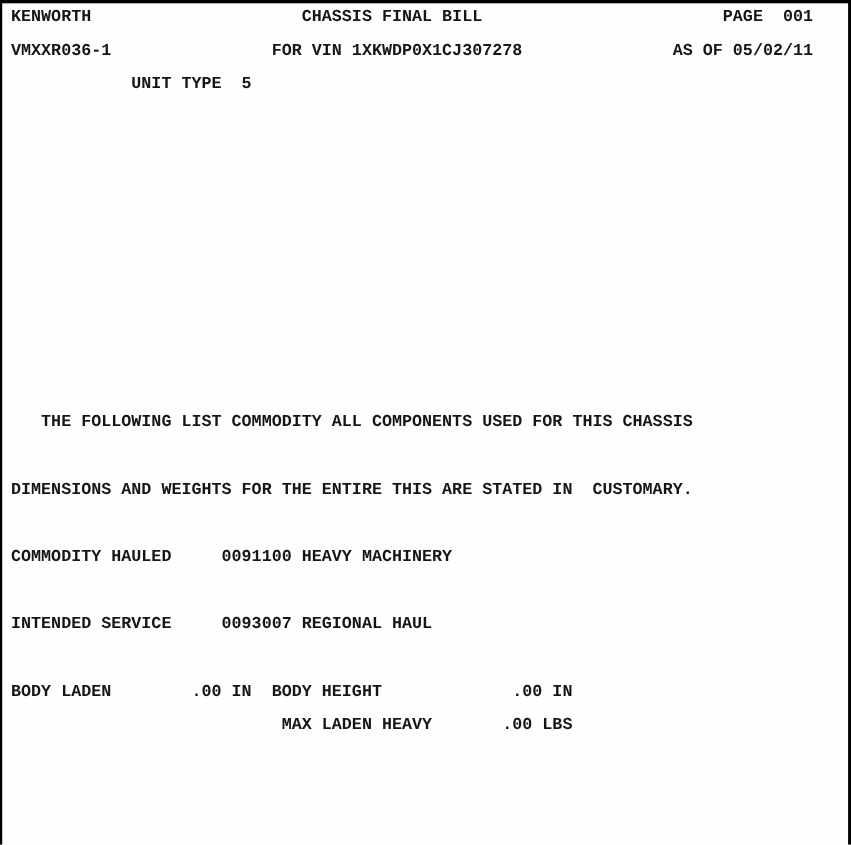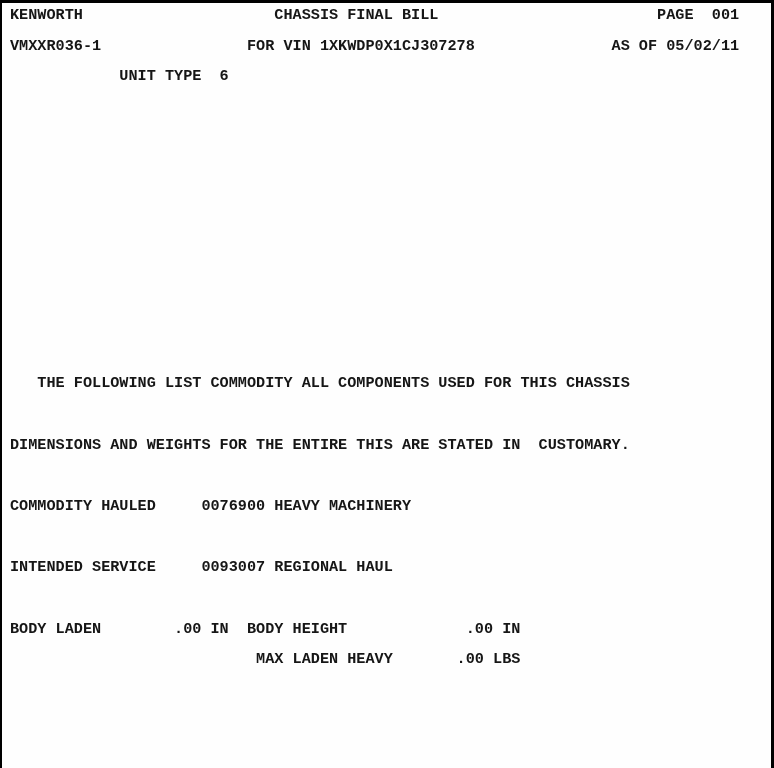--- a/index.html
+++ b/index.html
@@ -33,35 +33,35 @@
     min-height: 15.35px;
     white-space: pre;
   }
 </style>
 </head>
 <body>
 
 <div class="page">
   <pre class="report"><div class="ln">KENWORTH                     CHASSIS FINAL BILL                        PAGE  001</div>
 <div class="ln">VMXXR036-1                FOR VIN 1XKWDP0X1CJ307278               AS OF 05/02/11</div>
-<div class="ln">            UNIT TYPE  6</div>
+<div class="ln">            UNIT TYPE  5</div>
 <div class="ln"></div>
 <div class="ln"></div>
 <div class="ln"></div>
 <div class="ln"></div>
 <div class="ln"></div>
 <div class="ln"></div>
 <div class="ln"></div>
 <div class="ln"></div>
 <div class="ln"></div>
 <div class="ln">   THE FOLLOWING LIST COMMODITY ALL COMPONENTS USED FOR THIS CHASSIS</div>
 <div class="ln"></div>
 <div class="ln">DIMENSIONS AND WEIGHTS FOR THE ENTIRE THIS ARE STATED IN  CUSTOMARY.</div>
 <div class="ln"></div>
-<div class="ln">COMMODITY HAULED     0076900 HEAVY MACHINERY</div>
+<div class="ln">COMMODITY HAULED     0091100 HEAVY MACHINERY</div>
 <div class="ln"></div>
 <div class="ln">INTENDED SERVICE     0093007 REGIONAL HAUL</div>
 <div class="ln"></div>
 <div class="ln">BODY LADEN        .00 IN  BODY HEIGHT             .00 IN</div>
 <div class="ln">                           MAX LADEN HEAVY       .00 LBS</div>
 <div class="ln"></div>
 
 
 
 

